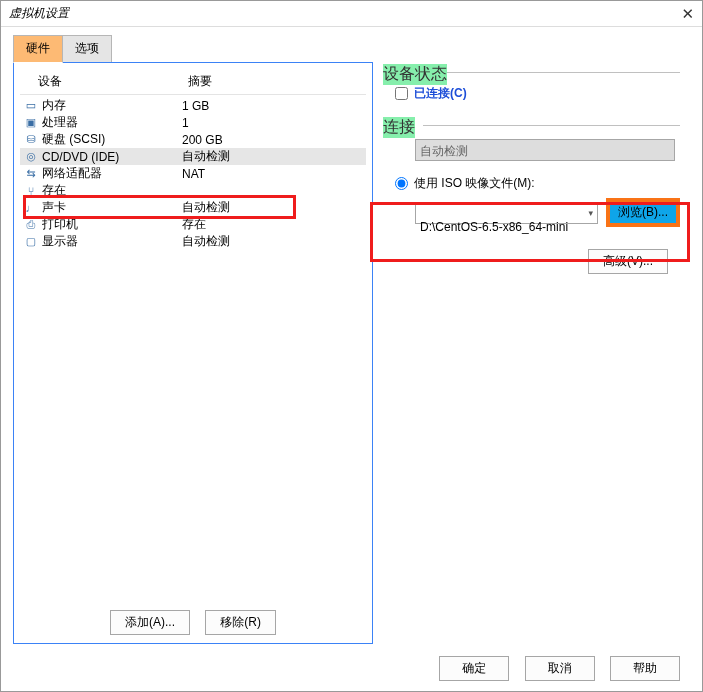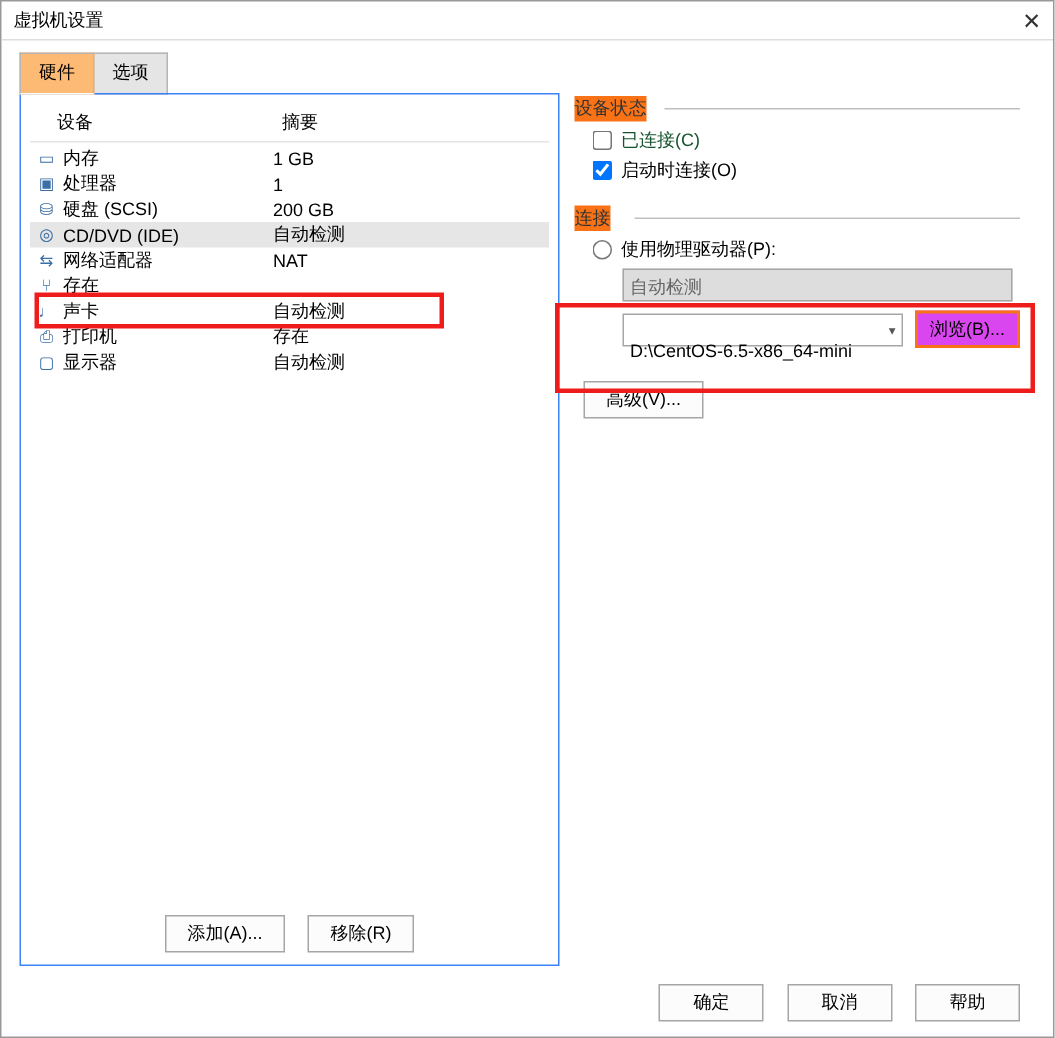--- a/index.html
+++ b/index.html
@@ -1,18 +1,18 @@
 <!DOCTYPE html>
 <html><head>
 <meta charset="utf-8">
 <style>
   * { box-sizing: border-box; margin: 0; padding: 0; font-family: "Microsoft YaHei", "Segoe UI", sans-serif; font-size: 12px; }
   body { background: #fff; width: 703px; height: 692px; position: relative; border: 1px solid #999; }
   .title-bar { height: 26px; display: flex; align-items: center; padding: 0 8px; border-bottom: 1px solid #ddd; }
-  .title-bar .title { flex: 1; }
+  .title-bar .title { flex: 1; font-style: italic; }
   .title-bar .close { width: 30px; text-align: right; font-size: 15px; color: #333; cursor: pointer; }
   .tabs { display: flex; margin: 8px 0 0 12px; }
   .tab { padding: 4px 12px 5px; border: 1px solid #b6b6b6; background: #fdba74; position: relative; }
   .tab.active { border-bottom: 1px solid #fff; z-index: 2; }
   .tab.inactive { background: #e5e5e5; border-left: none; }
   .content { display: flex; padding: 0 12px; margin-top: -1px; }
   .left-pane { width: 360px; border: 1px solid #3b82f6; padding: 8px 6px; position: relative; height: 582px; }
   .right-pane { flex: 1; padding: 4px 10px; height: 582px; position: relative; }
   .device-header { display: flex; padding: 2px 4px 4px 18px; border-bottom: 1px solid #e4e4e4; }
   .device-header .col1 { width: 150px; }
@@ -20,36 +20,36 @@
   .device-row { display: flex; align-items: center; height: 17px; padding: 0 4px; }
   .device-row .icon { width: 14px; text-align: center; margin-right: 4px; color: #3a6ea5; font-size: 11px; }
   .device-row .label { width: 140px; }
   .device-row .summary { flex: 1; }
   .device-row.selected { background: #e6e6e6; }
   .redbox1 { position: absolute; border: 3px solid #ef1c1c; left: 9px; top: 132px; width: 273px; height: 24px; pointer-events: none; }
   .left-buttons { position: absolute; bottom: 8px; left: 0; right: 0; text-align: center; }
   .btn { display: inline-block; border: 1px solid #a6a6a6; background: #fcfcfc; padding: 3px 14px; margin: 0 6px; cursor: pointer; }
 
   fieldset { border: none; margin-bottom: 10px; position: relative; padding-top: 10px; }
-  fieldset .legend { position: absolute; top: -2px; left: 0; background: #f97316; color: #333; font-size: 12px; }
+  fieldset .legend { position: absolute; top: -2px; left: 0; background: #86efac; color: #333; font-size: 16px; }
   fieldset::before { content: ""; position: absolute; left: 60px; right: 0; top: 6px; height: 1px; background: #c0c0c0; }
   fieldset.legend-short::before { left: 40px; }
   .field-body { padding: 6px 0 4px 12px; }
   .chk, .rad { display: flex; align-items: center; margin: 3px 0; }
   .chk input, .rad input { margin-right: 6px; }
-  .chk .unchecked { color: #14532d; }
+  .chk .unchecked { color: #1d4ed8; font-weight: bold; }
   .iso-row { display: flex; align-items: center; margin: 6px 0 2px 20px; }
   .iso-input { flex: 1; border: 1px solid #a6a6a6; height: 22px; padding: 0 4px; background: #fff; display: flex; align-items: center; justify-content: space-between; max-width: 190px; }
   .iso-input .txt { overflow: hidden; white-space: nowrap; text-overflow: clip; flex: 1; margin-top: 29px; }
   .iso-input .chev { font-size: 9px; color: #555; margin-left: 2px; }
-  .browse-btn { border: 2px solid #f97316; background: #d946ef; padding: 2px 8px; margin-left: 8px; cursor: pointer; }
+  .browse-btn { border: 4px solid #f97316; background: #0ea5e9; padding: 2px 8px; margin-left: 8px; cursor: pointer; }
   .phys-sel { width: 260px; height: 22px; border: 1px solid #a6a6a6; background: #ddd; color: #666; padding: 3px 4px; margin: 4px 0 0 20px; }
 
   .redbox2 { position: absolute; border: 3px solid #ef1c1c; left: -3px; top: 140px; width: 320px; height: 60px; pointer-events: none; }
-  .adv-row { text-align: left; margin: 16px 6px 0 0; }
+  .adv-row { text-align: right; margin: 16px 6px 0 0; }
 
   .footer { position: absolute; bottom: 10px; right: 16px; }
   .footer .btn { padding: 3px 22px; }
 </style>
 </head>
 <body>
 
 <div class="title-bar">
   <span class="title">虚拟机设置</span>
   <span class="close">✕</span>
@@ -122,36 +122,32 @@
 
   <div class="right-pane">
 
     <fieldset>
       <span class="legend">设备状态</span>
       <div class="field-body">
         <label class="chk">
           <input type="checkbox" id="chk-connected" style="">
           <span class="unchecked">已连接(C)</span>
         </label>
-        <label class="chk">
-          <input type="checkbox" id="chk-power" checked="" style="">
-          <span>启动时连接(O)</span>
-        </label>
       </div>
     </fieldset>
 
     <fieldset class="legend-short">
       <span class="legend">连接</span>
       <div class="field-body">
-        <label class="rad">
-          <input type="radio" name="conn" id="rad-phys" style="">
-          <span>使用物理驱动器(P):</span>
-        </label>
         <div class="phys-sel">自动检测</div>
 
+        <label class="rad" style="margin-top:14px">
+          <input type="radio" name="conn" id="rad-iso" checked="" style="">
+          <span>使用 ISO 映像文件(M):</span>
+        </label>
         <div class="iso-row">
           <div class="iso-input">
             <span class="txt">D:\CentOS-6.5-x86_64-mini</span>
             <span class="chev">▾</span>
           </div>
           <span class="browse-btn">浏览(B)...</span>
         </div>
       </div>
     </fieldset>
 

